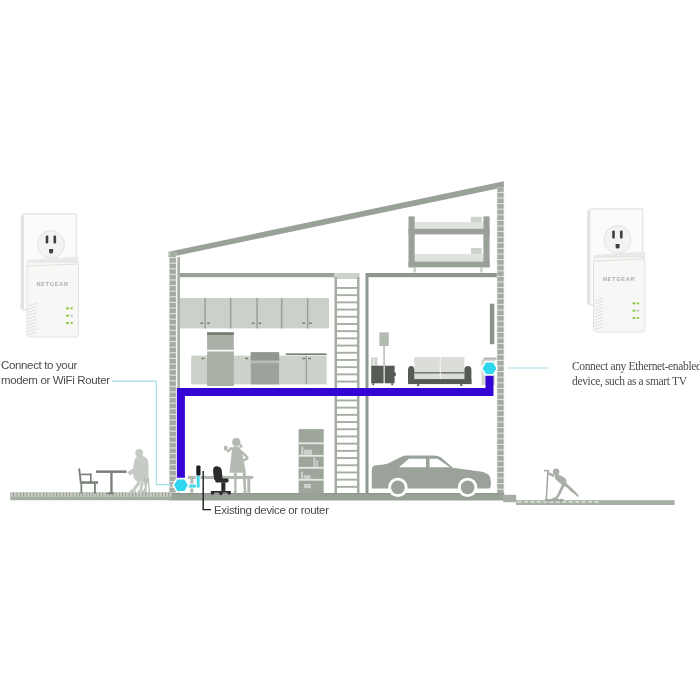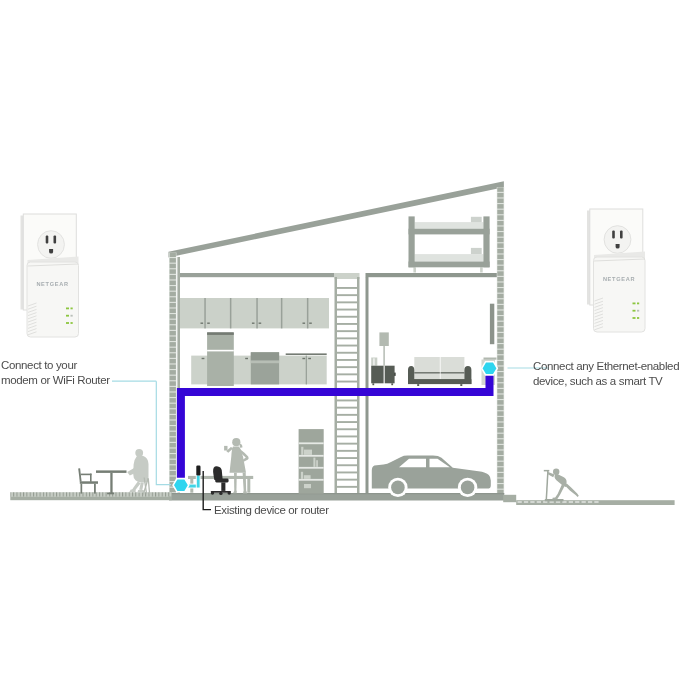--- a/index.html
+++ b/index.html
@@ -450,15 +450,15 @@
   <rect x="50" y="93.5" width="2.2" height="1.8" fill="#8cc63f"></rect>
   <rect x="45.5" y="100.8" width="3" height="1.8" fill="#8cc63f"></rect>
   <rect x="50" y="100.8" width="2.2" height="1.8" fill="#b9bfb9"></rect>
   <rect x="45.5" y="108.1" width="3" height="1.8" fill="#8cc63f"></rect>
   <rect x="50" y="108.1" width="2.2" height="1.8" fill="#8cc63f"></rect>
   </g>
 
 </svg>
 
 <div class="cap" style="left:1px;top:358px;">Connect to your<br>modem or WiFi Router</div>
-<div class="cap" style="left:533px;top:359px;">Connect any Ethernet-enabled<br>device, such as a smart TV</div>
+<div class="cap" style="left:572px;top:359px;font-family:Liberation Serif, serif;">Connect any Ethernet-enabled<br>device, such as a smart TV</div>
 <div class="cap" style="left:214px;top:503px;">Existing device or router</div>
 </div>
 
 </body></html>

